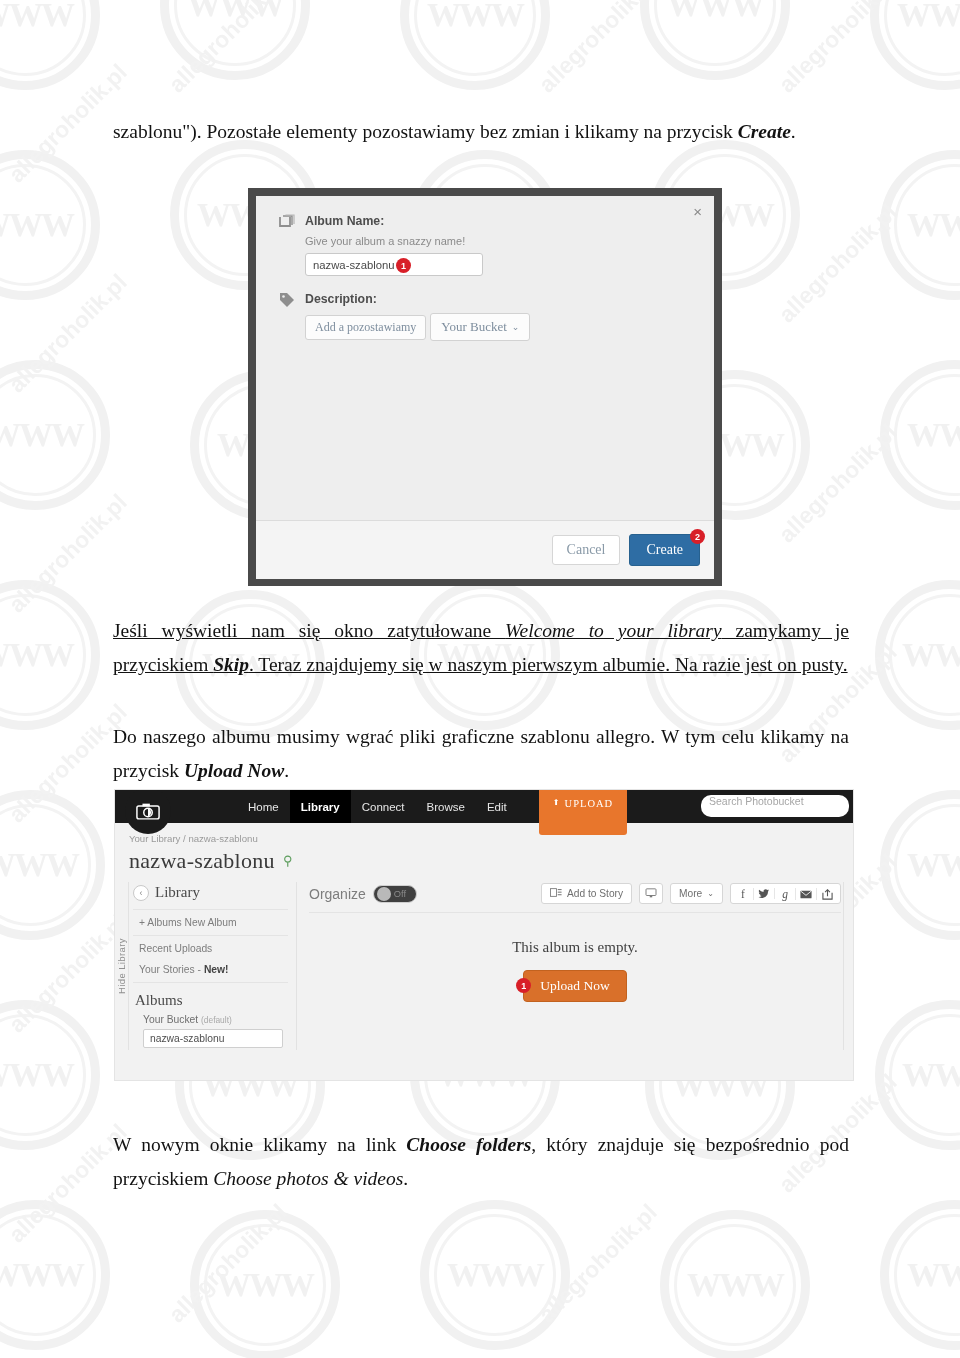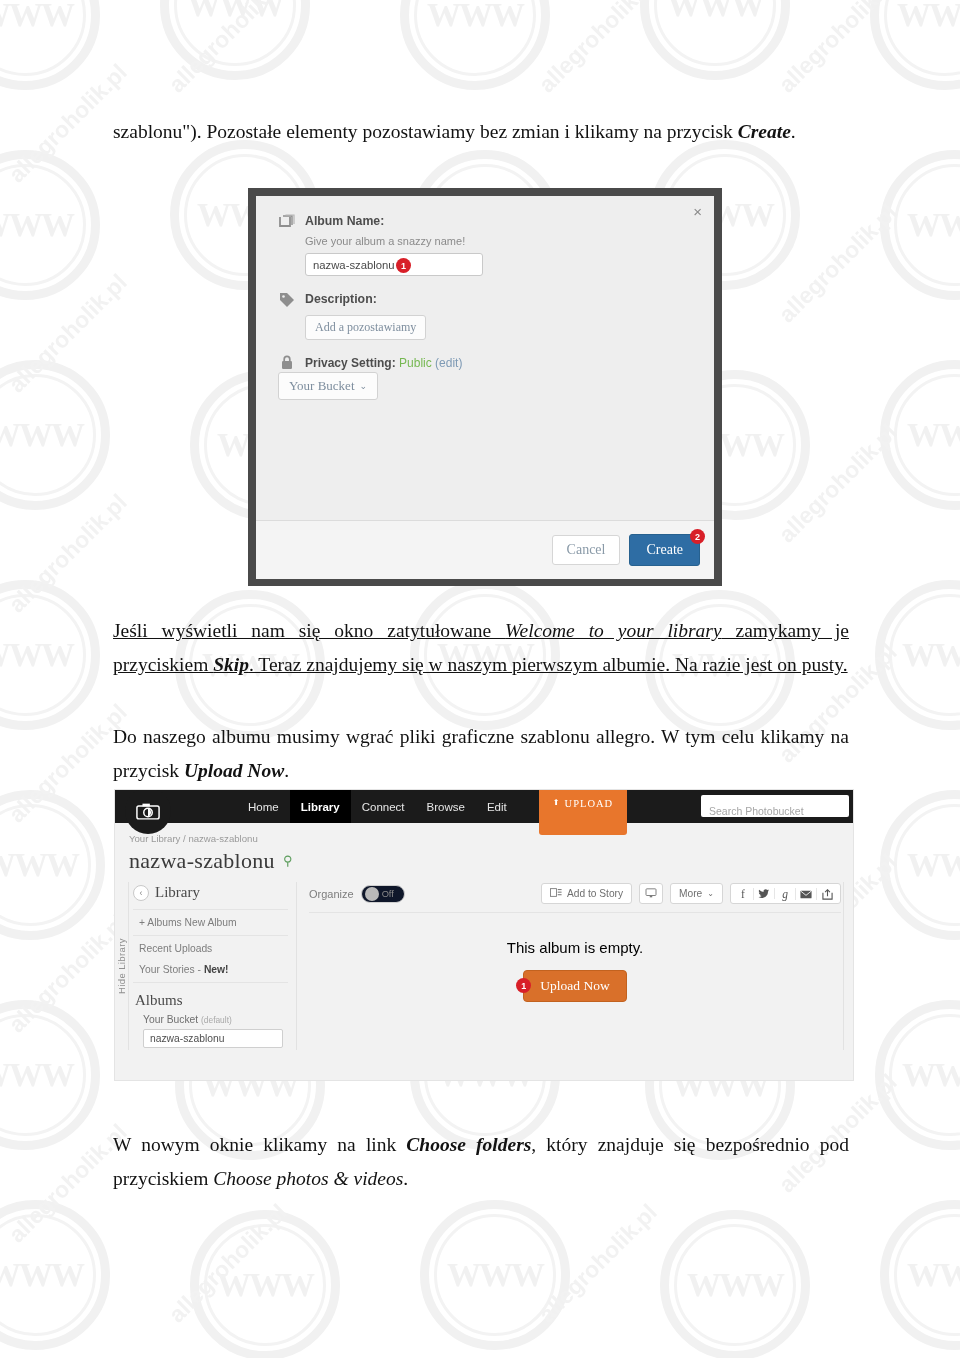--- a/index.html
+++ b/index.html
@@ -222,22 +222,22 @@
     background:#e8762c;
     display:flex; align-items:flex-start; justify-content:center;
     padding-top:8px;
     border-radius:0 0 3px 3px;
     font-family:"Liberation Serif", serif;
     font-size:10.5px; letter-spacing:1px; color:#fff;
   }
   .pb-search {
     position:absolute; right:4px; top:5px;
     width:148px; height:22px;
-    background:#fff; border-radius:2px;
-    display:flex; align-items:flex-end; padding:0 8px;
+    background:#fff; border-radius:10px;
+    display:flex; align-items:flex-start; padding:0 8px;
     font-family:"Liberation Sans", sans-serif;
     font-size:10.5px; color:#a6a6a6;
   }
 
   .pb-crumb {
     font-family:"Liberation Sans", sans-serif;
     font-size:9.6px; color:#9a9a9a;
     padding: 10px 0 0 14px;
   }
   .pb-title-row { display:flex; align-items:center; gap:8px; padding: 4px 0 0 14px; }
@@ -295,24 +295,24 @@
     font-size:10.3px; color:#4f4f4f;
   }
 
   .pb-content { flex:1; position:relative; padding: 0 12px; }
   .pb-toolbar {
     display:flex; align-items:center;
     gap:7px;
     padding: 1px 0 8px 0;
     border-bottom:1px solid #e4e4e4;
   }
-  .organize-lbl { font-family:"Liberation Sans", sans-serif; font-size:11px; color:#7d7d7d; }
+  .organize-lbl { font-family:"Liberation Sans", sans-serif; font-size:14px; color:#7d7d7d; }
   .toggle {
     width:44px;height:18px;border-radius:10px;
-    background:#0f172a;border:1px solid #d0d0d0;
+    background:#404040;border:1px solid #d0d0d0;
     display:flex;align-items:center;gap:3px;padding:0 3px;
   }
   .toggle .knob { width:14px;height:14px;border-radius:50%;background:#b9b9b9; }
   .toggle .t-lbl { font-family:"Liberation Sans", sans-serif; font-size:9.3px; color:#8b8b8b; }
   .tb-spacer { flex:1; }
   .tb-btn {
     background:#fff;border:1px solid #d6d6d6;border-radius:3px;
     height:21px; display:flex;align-items:center; gap:5px; padding:0 8px;
     font-family:"Liberation Sans", sans-serif; font-size:10.2px; color:#6f6f6f;
   }
@@ -326,22 +326,22 @@
     width:21px; text-align:center;
     font-style:normal;
     font-family:"Liberation Serif", serif;
     font-size:11.5px; color:#555;
     border-right:1px solid #e6e6e6;
   }
   .social i:last-child { border-right:none; }
 
   .empty-wrap { text-align:center; padding-top:26px; }
   .empty-txt {
-    font-family:Liberation Sans, sans-serif;
-    font-size:15px; color:#000000;
+    font-family:Liberation Serif, serif;
+    font-size:15px; color:#404040;
   }
   #upload-now-btn {
     margin-top:14px;
     display:inline-flex;align-items:center;justify-content:center;
     background:#d9702a; border:1px solid #c2621f; border-radius:4px;
     color:#fff; font-family:"Liberation Serif", serif; font-size:13.5px;
     padding:7px 16px; position:relative;
   }
   .badge.b1-upload { width:15px;height:15px;font-size:9px; left:-8px; top:7px; }
   .pb-scroll {
@@ -460,33 +460,20 @@
         <span class="f-icon">
           <svg viewBox="0 0 18 18" width="18" height="18">
             <path d="M2 2 L9 2 L16 9 L9 16 L2 9 Z" fill="#8e8e8e"></path>
             <circle cx="5.5" cy="5.5" r="1.3" fill="#eeeeee"></circle>
           </svg>
         </span>
         <span class="f-label">Description:</span>
       </div>
       <div class="btn-ghost" id="add-desc">Add a pozostawiamy</div>
 
-      <div class="privacy-row">
-        <span class="f-icon">
-          <svg viewBox="0 0 18 18" width="18" height="18">
-            <rect x="4" y="7" width="10" height="8" rx="1.2" fill="#8e8e8e"></rect>
-            <path d="M6.2 7 L6.2 5.2 a2.8 2.8 0 0 1 5.6 0 L11.8 7" fill="none" stroke="#8e8e8e" stroke-width="1.7"></path>
-          </svg>
-        </span>
-        <span class="privacy-txt">
-          <span>Privacy Setting:</span>
-          <span class="privacy-val">Public</span>
-          <span class="privacy-edit">(edit)</span>
-        </span>
-      </div>
 
       <div class="btn-ghost" id="bucket-select">
         <span>Your Bucket</span>
         <span class="caret">⌄</span>
       </div>
     </div>
 
     <div class="dlg-footer">
       <div id="cancel-btn">Cancel</div>
       <div id="create-btn">

